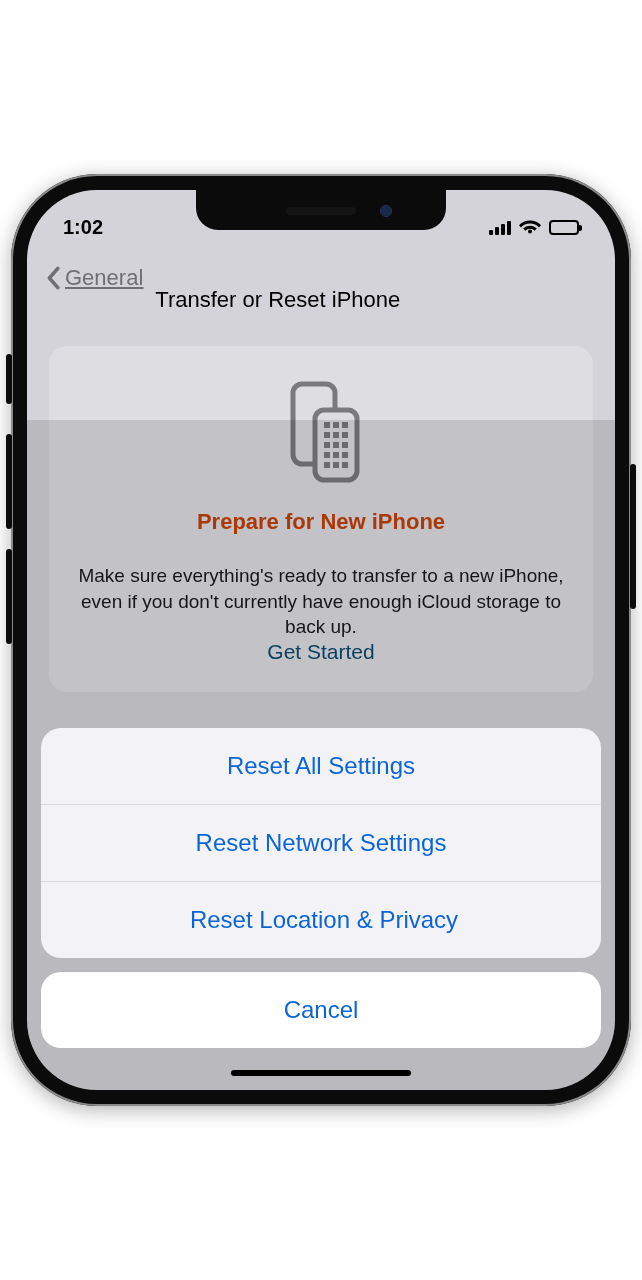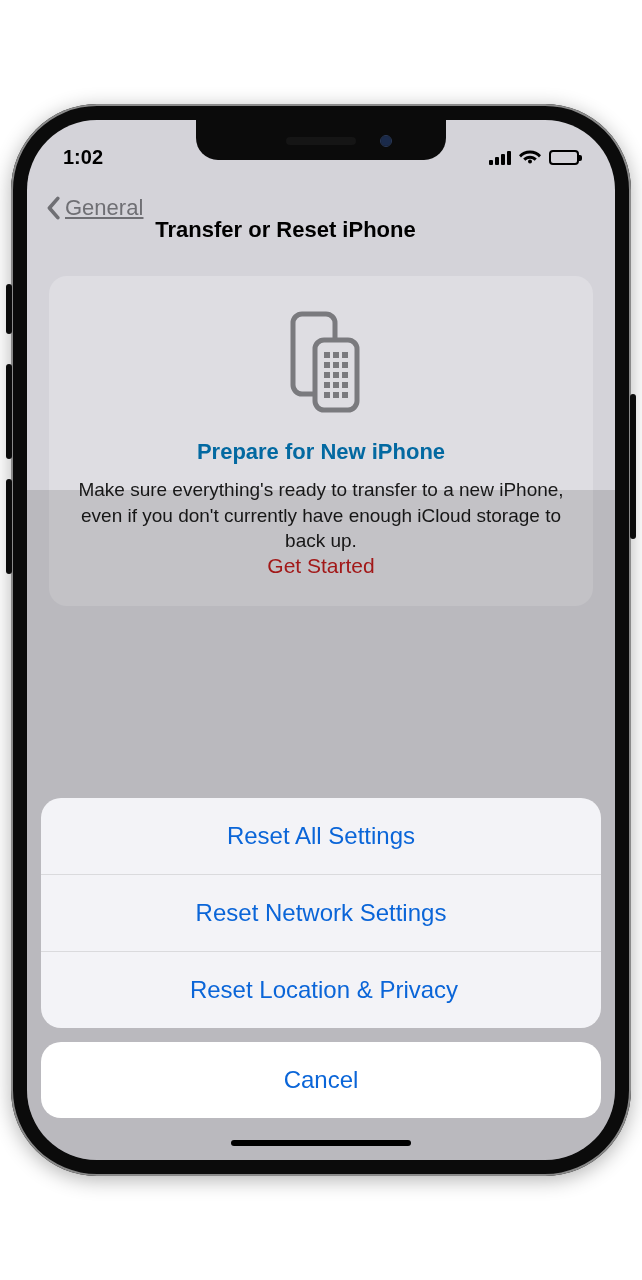--- a/index.html
+++ b/index.html
@@ -9,21 +9,21 @@
     width: 642px;
     height: 1280px;
     overflow: hidden;
     display: flex;
     justify-content: center;
     align-items: center;
   }
   
   .phone {
     width: 620px;
-    height: 1072px;
+    height: 932px;
     background: #0b0b0b;
     border-radius: 86px;
     padding: 16px;
     position: relative;
     box-shadow: 0 0 0 2px #8a8a8a inset, 0 4px 20px rgba(0,0,0,.3);
   }
   .phone-side-btn { position:absolute; background:#0b0b0b; border-radius:4px; }
   .btn-left1 { left:-5px; top:180px; width:6px; height:50px; }
   .btn-left2 { left:-5px; top:260px; width:6px; height:95px; }
   .btn-left3 { left:-5px; top:375px; width:6px; height:95px; }
@@ -96,33 +96,33 @@
     font-size: 22px;
   }
   .back {
     display:flex; align-items:center;
     color:#6f6f74;
     gap:4px;
     text-decoration:underline;
   }
   .chev { width:16px; height:24px; }
   .back-label { text-decoration: underline; }
-  .title { font-weight:700; color:#000; margin-left:12px;margin-top:44px; }
+  .title { font-weight:400; color:#000; margin-left:12px;margin-top:44px; }
   
   .content { padding: 40px 22px 0 22px; }
   .card {
     background: #dedde2;
     border-radius: 18px;
     padding: 34px 26px 28px 26px;
     text-align: center;
   }
   .card-icon { display:flex; justify-content:center; margin-bottom:24px; }
-  .card-title { font-weight:600; font-size:22px; color:#0369a1; margin-bottom:12px; }
+  .card-title { font-weight:600; font-size:22px; color:#c2410c; margin-bottom:28px; }
   .card-text { font-size:19px; color:#1a1a1a; line-height:1.35; }
-  .card-link { color:#b91c1c; font-size:21px; font-weight:400; cursor:pointer; }
+  .card-link { color:#0c4a6e; font-size:21px; font-weight:400; cursor:pointer; }
   
   .sheet-backdrop {
     position:absolute;
     left:0; right:0; bottom:0;
     height: 670px;
     background: rgba(0,0,0,0.12);
     border-bottom-left-radius:70px;
     border-bottom-right-radius:70px;
   }
   .sheet-wrap {

